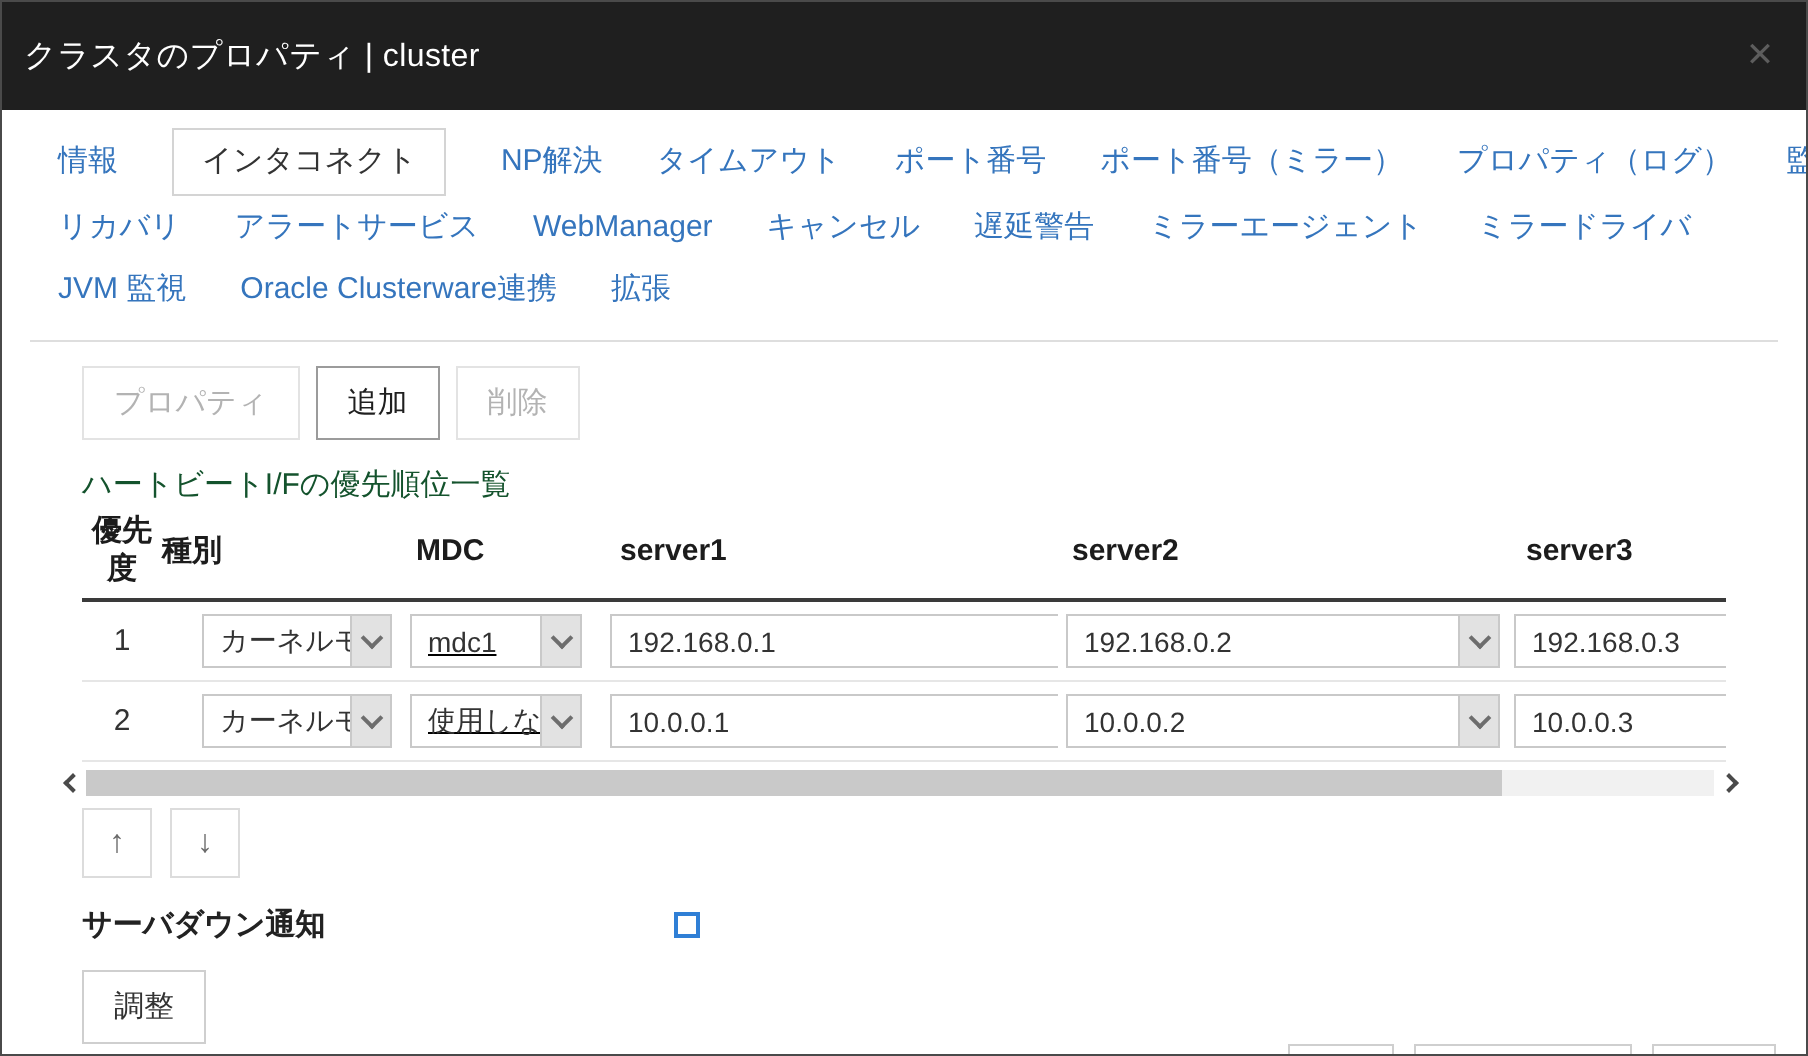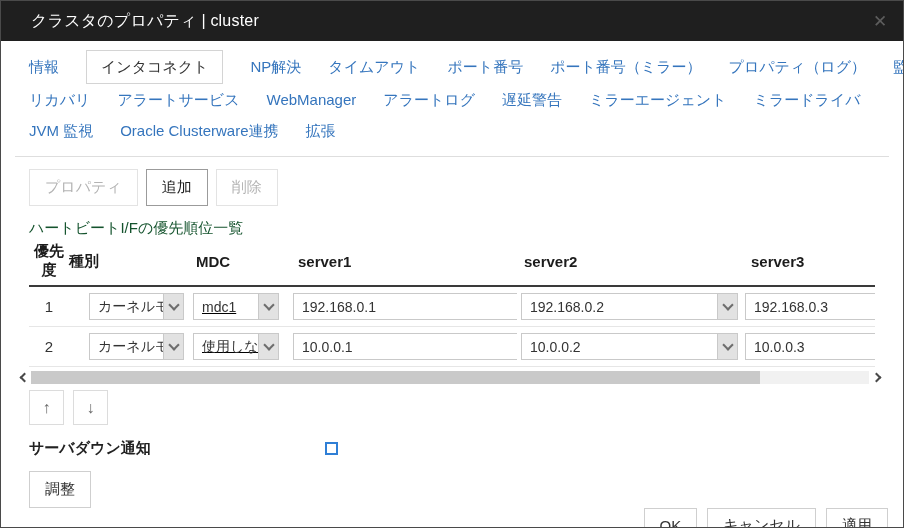--- a/index.html
+++ b/index.html
@@ -2,31 +2,31 @@
 <html><head>
 <meta charset="utf-8">
 <style>
   * { box-sizing: border-box; margin: 0; padding: 0; }
   html,body { background:#fff; }
   body { font-family: "Liberation Sans", "DejaVu Sans", sans-serif; width:904px; height:528px; }
 
   .dialog { width:904px; height:528px; background:#fff; border:1px solid #4a4a4a; display:flex; flex-direction:column; overflow:hidden; }
 
   
-  .titlebar { height:40px; background:#1f1f1f; color:#fff; display:flex; align-items:center; padding:0 0 0 30px; flex:0 0 auto; }
+  .titlebar { height:54px; background:#1f1f1f; color:#fff; display:flex; align-items:center; padding:0 0 0 11px; flex:0 0 auto; }
   .titlebar .title { font-size:16px; letter-spacing:0.2px; }
   .titlebar .close { margin-left:auto; width:46px; height:42px; display:flex; align-items:center; justify-content:center; color:#5d5d5d; font-size:17px; cursor:pointer; }
 
   
   .tabs-wrap { margin:0 14px; padding:9px 14px 10px; border-bottom:1px solid #dedede; flex:0 0 auto; }
   .tab-row { display:flex; align-items:center; min-height:31px; column-gap:27px; }
   .tab { font-size:15px; color:#3575bd; cursor:pointer; white-space:nowrap; line-height:20px; }
   .tab.selected { color:#333; border:1px solid #d4d4d4; background:#fff; padding:6px 14px; cursor:default; }
 
-  .content { padding:0 28px; flex:1 1 auto; }
+  .content { padding:0 40px; flex:1 1 auto; }
 
   
   .toolbar { margin-top:12px; display:flex; column-gap:8px; }
   .btn { background:#fff; border:1px solid #cfcfcf; color:#333; font-size:15px; padding:8px 15px; cursor:pointer; font-family:inherit; }
   .btn.primary { border-color:#9b9b9b; color:#1f1f1f; }
   .btn.disabled { color:#b3b3b3; border-color:#e3e3e3; cursor:default; }
 
   
   .section-label { margin-top:13px; font-size:15px; color:#14532d; }
   .hb-table { margin-top:4px; }
@@ -96,21 +96,21 @@
       <span class="tab">タイムアウト</span>
       <span class="tab">ポート番号</span>
       <span class="tab">ポート番号（ミラー）</span>
       <span class="tab">プロパティ（ログ）</span>
       <span class="tab">監視</span>
     </div>
     <div class="tab-row">
       <span class="tab">リカバリ</span>
       <span class="tab">アラートサービス</span>
       <span class="tab">WebManager</span>
-      <span class="tab">アラートログ</span>
+      <span class="tab">キャンセル</span>
       <span class="tab">遅延警告</span>
       <span class="tab">ミラーエージェント</span>
       <span class="tab">ミラードライバ</span>
     </div>
     <div class="tab-row">
       <span class="tab">JVM 監視</span>
       <span class="tab">Oracle Clusterware連携</span>
       <span class="tab">拡張</span>
     </div>
   </div>

